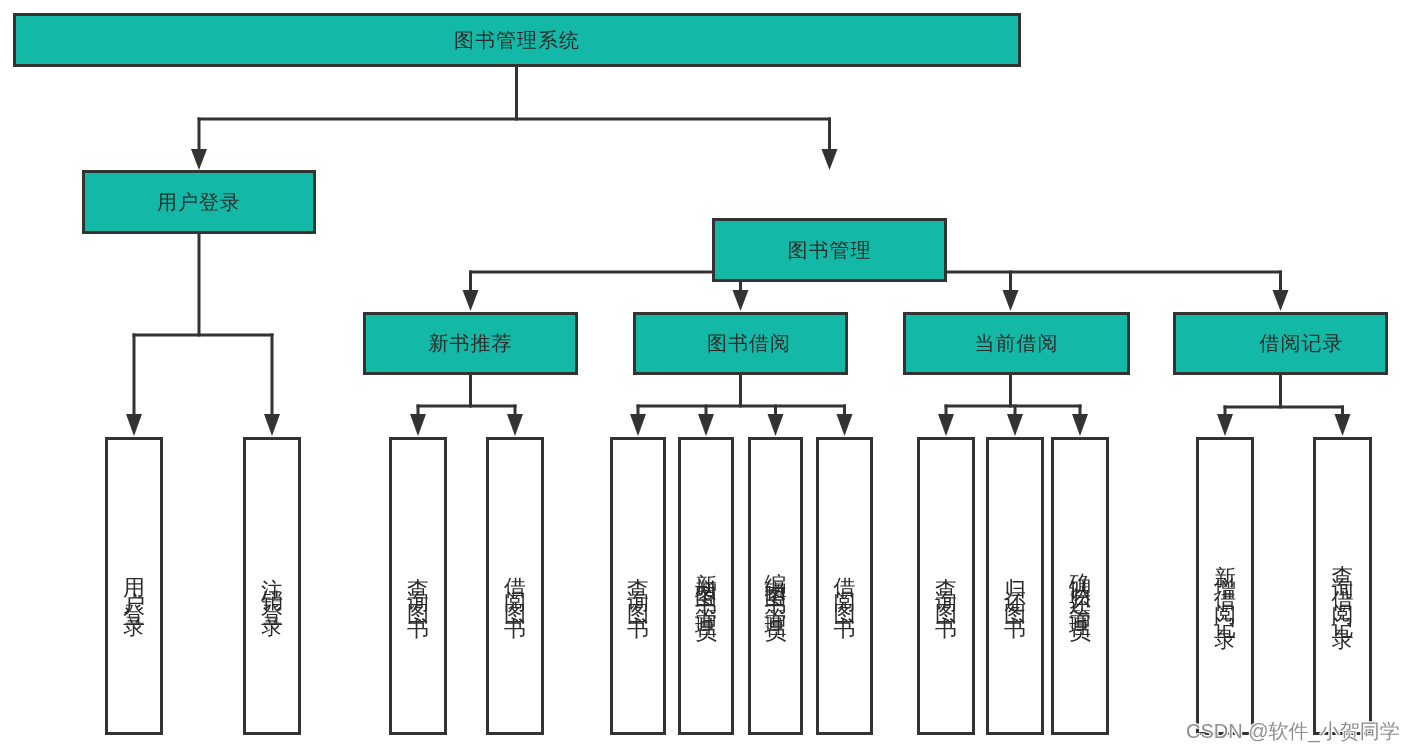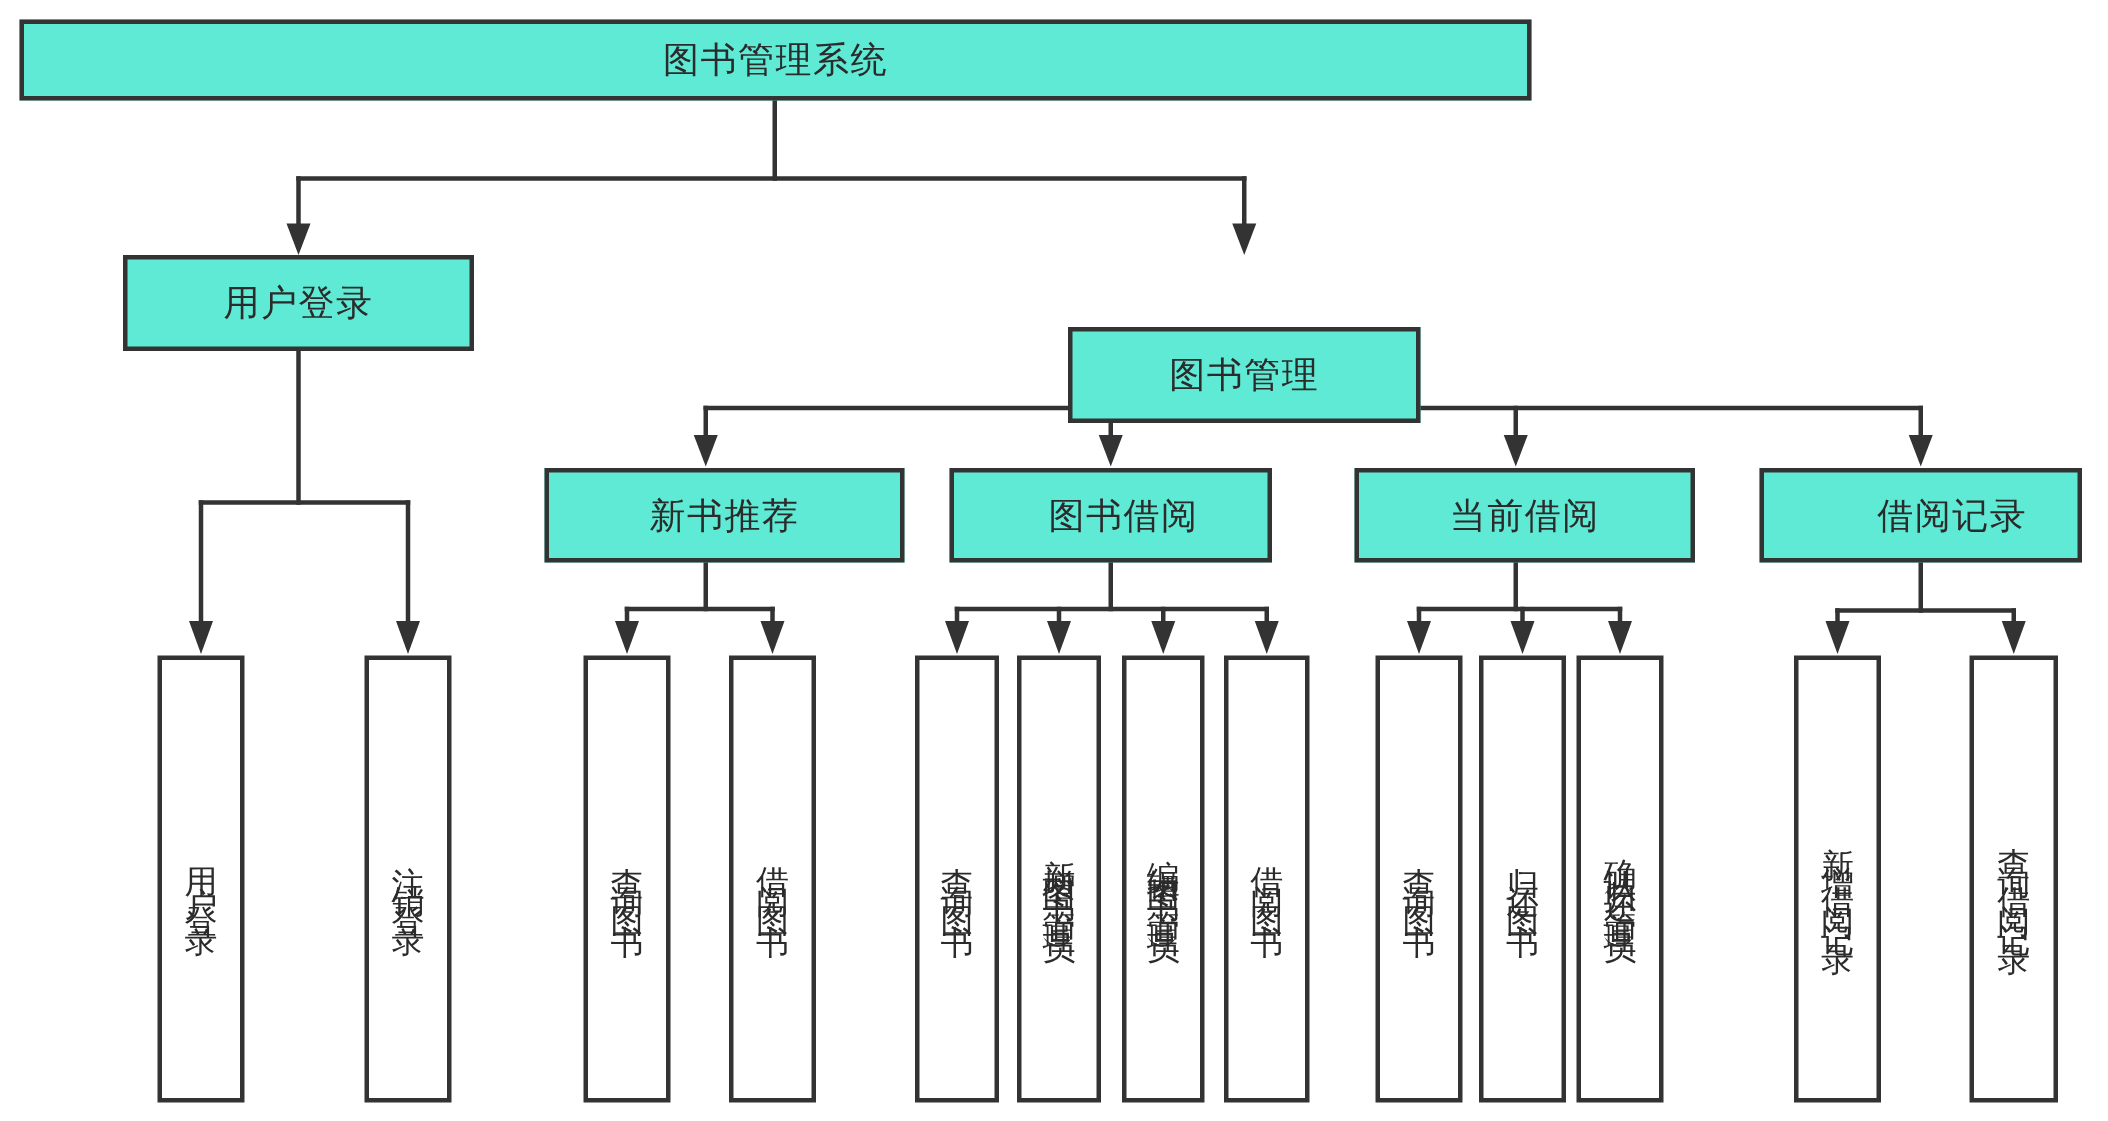--- a/index.html
+++ b/index.html
@@ -13,34 +13,34 @@
   }
   .wires {
     position: absolute;
     left: 0; top: 0;
     width: 1405px; height: 747px;
   }
   .hbox {
     position: absolute;
     box-sizing: border-box;
     border: 3px solid #333333;
-    background: #5eead4;
+    background: #14b8a6;
     display: flex;
     align-items: center;
     justify-content: center;
-    font-size: 24px;
+    font-size: 20px;
     color: #2b2b2b;
     letter-spacing: 1px;
     white-space: nowrap;
   }
   .root-box  { left: 13px;   top: 13px;  width: 1008px; height: 54px; }
   .l2-user   { left: 82px;   top: 170px; width: 234px;  height: 64px; }
   .l2-book   { left: 712px;  top: 170px; width: 235px;  height: 64px; margin-top: 48px; }
   .l3        { top: 312px; height: 63px; }
-  .l3-g0 { left: 363px;  width: 240px; }
+  .l3-g0 { left: 363px;  width: 215px; }
   .l3-g1 { left: 633px;  width: 215px; padding-left: 17px; }
   .l3-g2 { left: 903px;  width: 227px; }
   .l3-g3 { left: 1173px; width: 215px; padding-left: 42px; }
   .leaf {
     position: absolute;
     top: 437px;
     height: 298px;
     box-sizing: border-box;
     border: 3px solid #333333;
     background: #ffffff;
@@ -190,14 +190,15 @@
     <span class="vtext">确认归还（管理员）</span>
   </div>
 
   <div class="leaf" style="left:1196px;width:58px;">
     <span class="vtext">新增借阅记录</span>
   </div>
   <div class="leaf" style="left:1313px;width:59px;">
     <span class="vtext">查询借阅记录</span>
   </div>
 
+  <div class="watermark">CSDN @软件_小贺同学</div>
 
 </div>
 
 </body></html>

